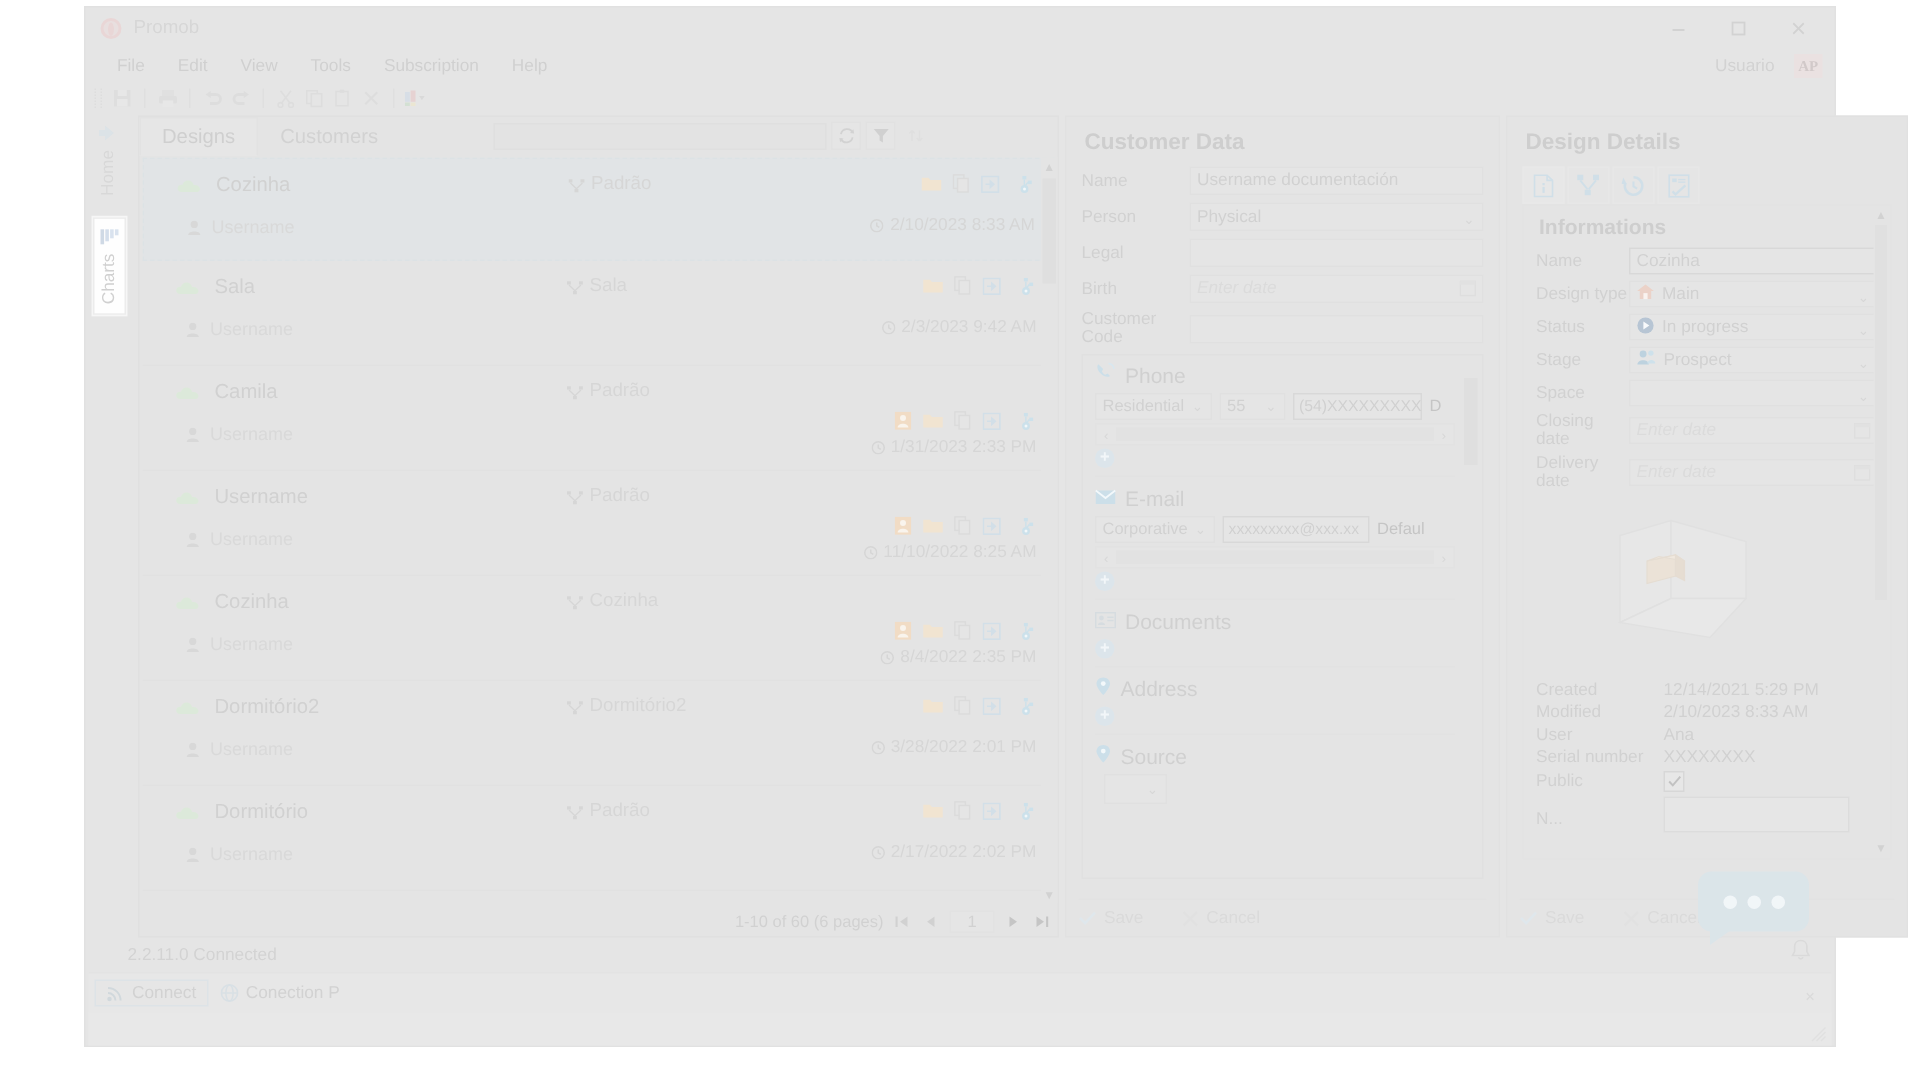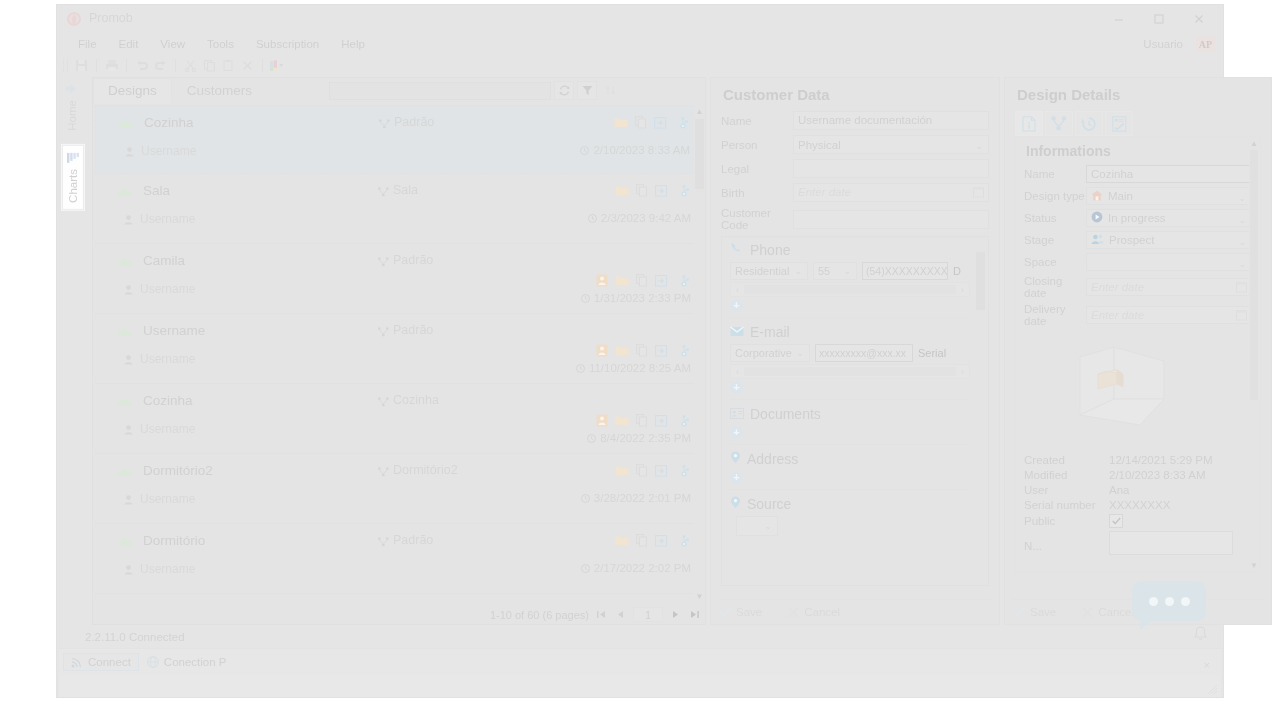--- a/index.html
+++ b/index.html
@@ -797,21 +797,21 @@
                     <path d="M0.5 1 L7 6 L13.5 1" fill="none" stroke="#e2eef4" stroke-width="1.2"></path>
                   </svg></span>
               <span>E-mail</span>
             </div>
             <div class="mini-row">
               <span class="msel" style="width:80px;">
                 <span>Corporative</span>
                 <span class="caret" style="top:3px;">⌄</span>
               </span>
               <span class="mtext" style="width:98px;">xxxxxxxxx@xxx.xx</span>
-              <span style="font-size:11px;">Serial</span>
+              <span style="font-size:11px;">Defaul</span>
             </div>
             <div class="hbar">
               <span class="hb-arrow">‹</span>
               <span class="hb-track"></span>
               <span class="hb-arrow">›</span>
             </div>
             <div class="plus">+</div>
           </div>
 
           <div class="sect">

